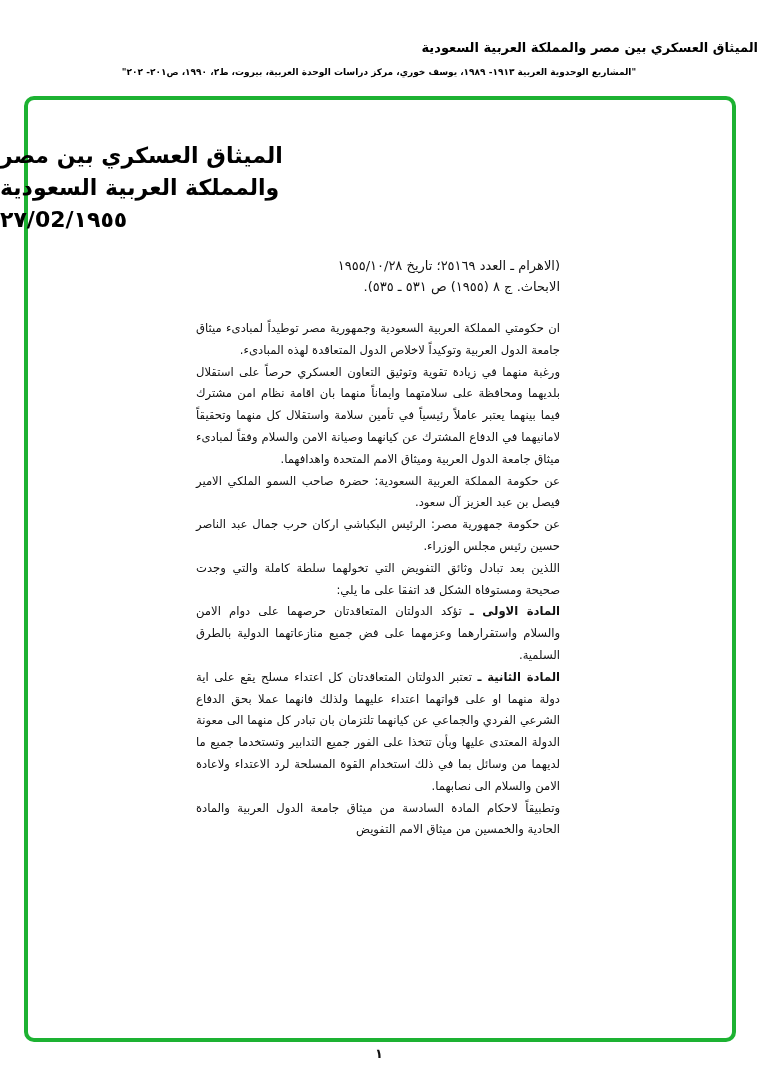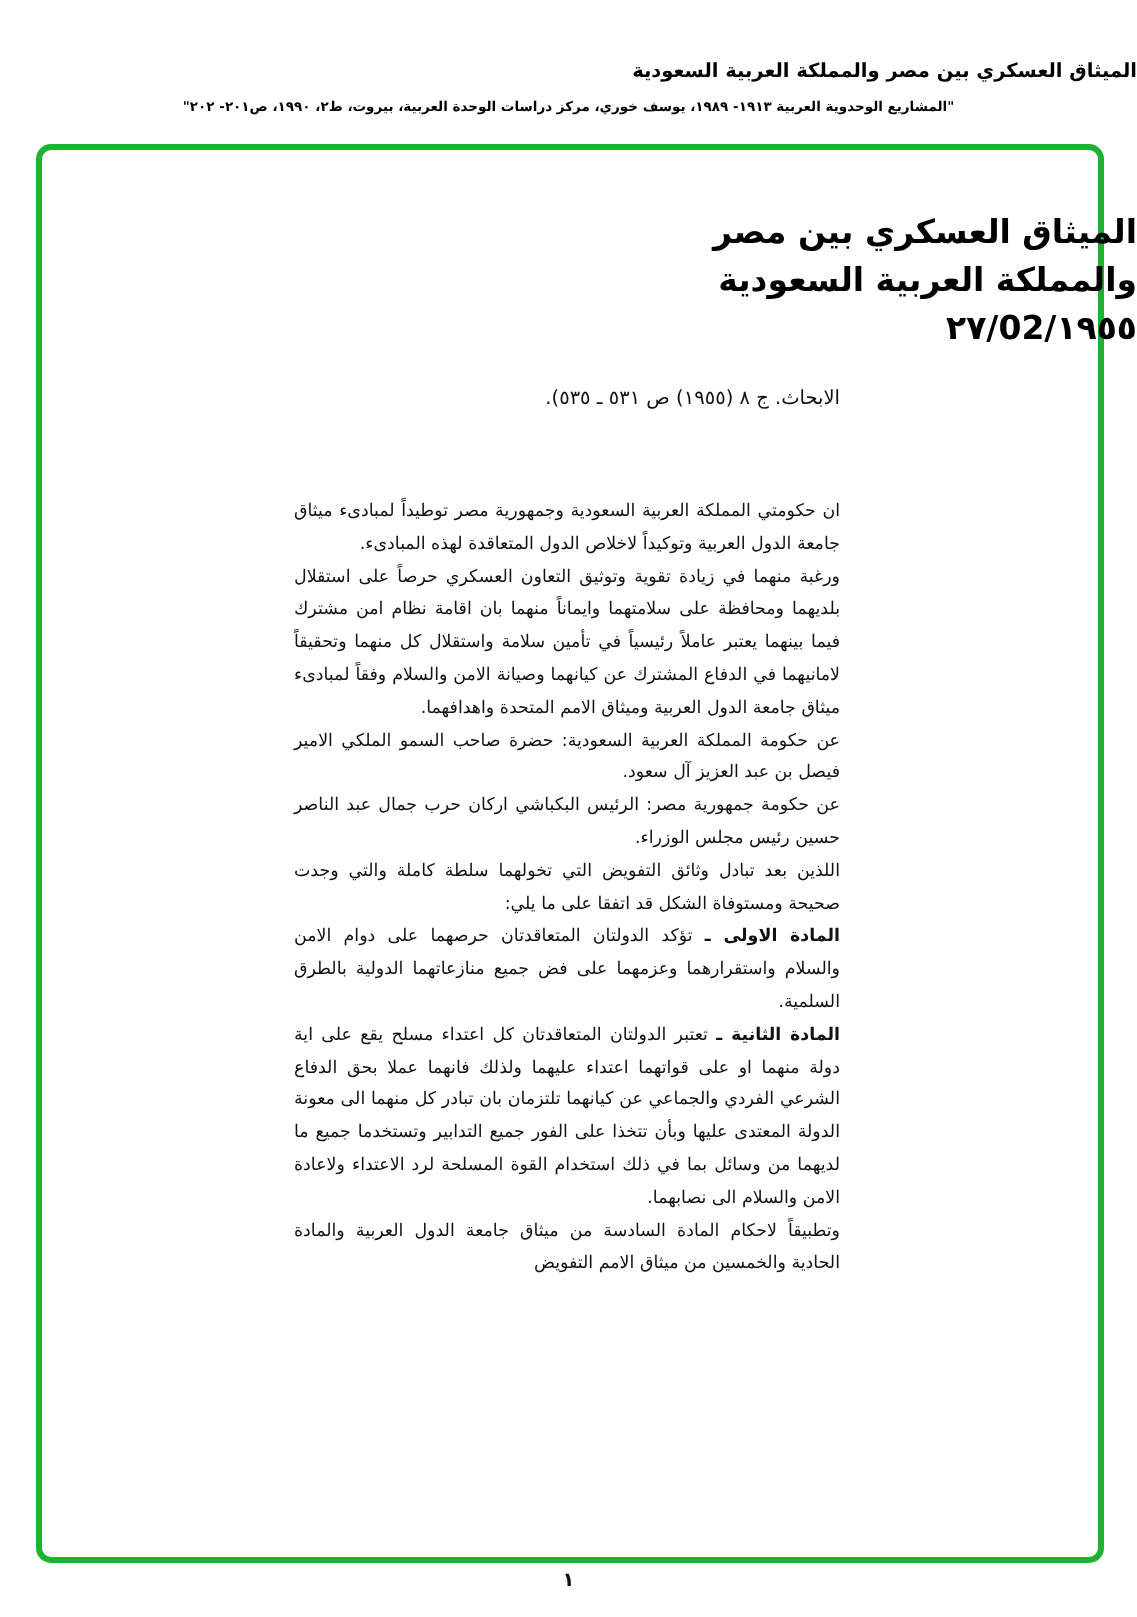--- a/index.html
+++ b/index.html
@@ -45,21 +45,21 @@
       width: 704px;
       height: 938px;
       border: 4px solid #1db232;
       border-radius: 10px;
     }
     .doc-title {
       position: absolute;
       top: 140px;
       left: 0;
       width: 758px;
-      text-align: right;
+      text-align: left;
       direction: rtl;
       font-family: "DejaVu Sans", sans-serif;
       font-weight: bold;
       font-size: 22px;
       line-height: 32px;
       color: #000;
     }
     .doc-title div { margin: 0; }
     .citation {
       position: absolute;
@@ -68,21 +68,21 @@
       width: 350px;
       direction: rtl;
       text-align: right;
       font-family: "DejaVu Sans", sans-serif;
       font-size: 13px;
       line-height: 21px;
       color: #111;
     }
     .body-text {
       position: absolute;
-      top: 330px;
+      top: 318px;
       left: 196px;
       width: 364px;
       direction: rtl;
       text-align: justify;
       font-family: "DejaVu Sans", sans-serif;
       font-size: 11.6px;
       line-height: 21.8px;
       color: #111;
     }
     .body-text p {
@@ -111,20 +111,21 @@
 
 <div class="frame" style="border-color: rgb(29, 178, 50);"></div>
 
 <div class="doc-title">
   <div>الميثاق العسكري بين مصر</div>
   <div>والمملكة العربية السعودية</div>
   <div>١٩٥٥/02/٢٧</div>
 </div>
 
 <div class="citation">
+  <div>(الاهرام ـ العدد ٢٥١٦٩؛ تاريخ ١٩٥٥/١٠/٢٨</div>
   <div>الابحاث. ج ٨ (١٩٥٥) ص ٥٣١ ـ ٥٣٥).</div>
 </div>
 
 <div class="body-text">
   <p>
     <span class="article-label"></span><span>ان حكومتي المملكة العربية السعودية وجمهورية مصر توطيداً لمبادىء ميثاق جامعة الدول العربية وتوكيداً لاخلاص الدول المتعاقدة لهذه المبادىء.</span>
   </p>
   <p>
     <span class="article-label"></span><span>ورغبة منهما في زيادة تقوية وتوثيق التعاون العسكري حرصاً على استقلال بلديهما ومحافظة على سلامتهما وايماناً منهما بان اقامة نظام امن مشترك فيما بينهما يعتبر عاملاً رئيسياً في تأمين سلامة واستقلال كل منهما وتحقيقاً لامانيهما في الدفاع المشترك عن كيانهما وصيانة الامن والسلام وفقاً لمبادىء ميثاق جامعة الدول العربية وميثاق الامم المتحدة واهدافهما.</span>
   </p>

